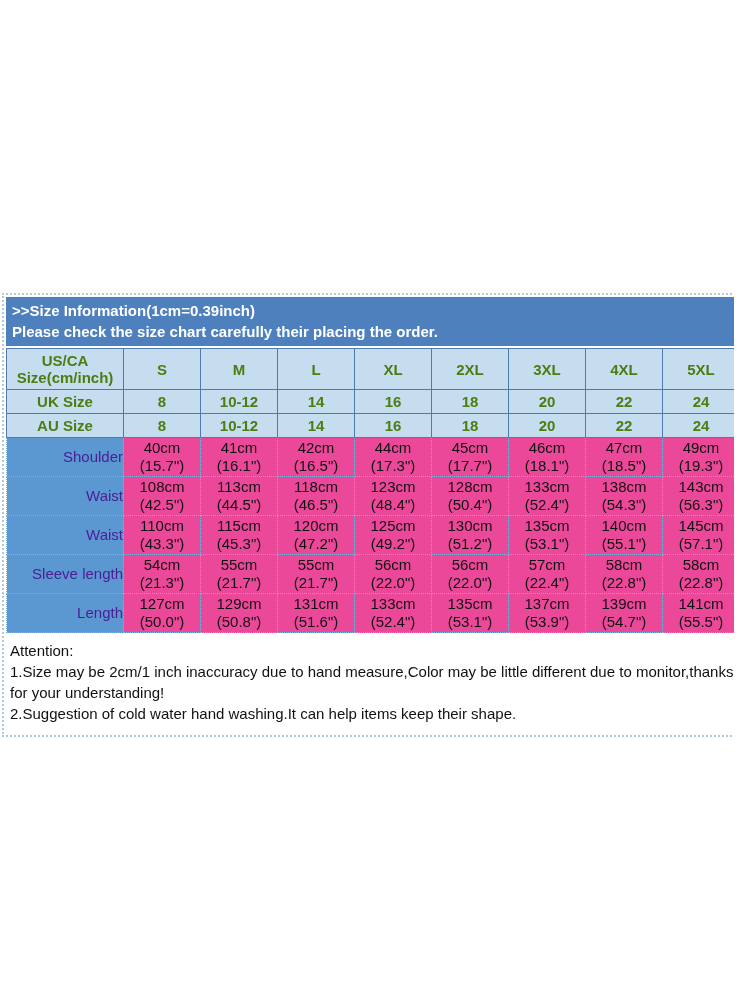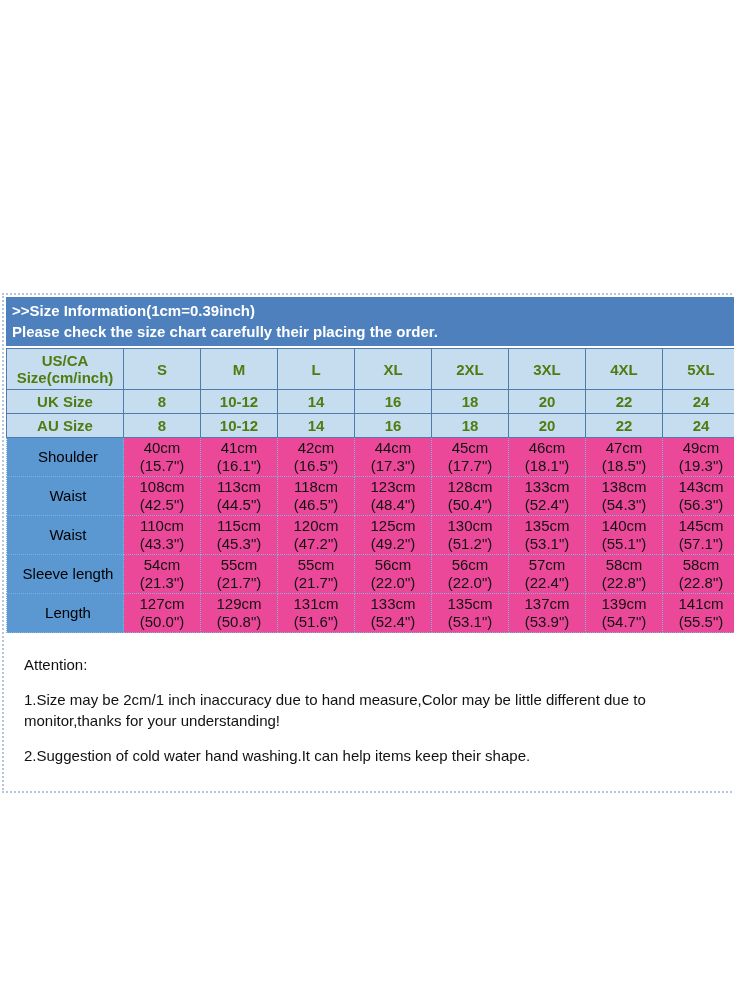--- a/index.html
+++ b/index.html
@@ -59,32 +59,32 @@
   
   tr.measure td {
     background: #ec4899;
     border: 1px dotted #7fb3e0;
     color: #111111;
     height: 38px;
     line-height: 18px;
   }
   tr.measure td.row-label {
     background: #5b98d2;
-    color: #000000;
-    text-align: center;
+    color: #4c1d95;
+    text-align: right;
     padding-left: 6px;
     white-space: normal;
   }
   .attention {
     font-size: 15px;
     line-height: 21px;
     color: #111111;
     padding: 7px 4px 9px 4px;
   }
-  .attention div { margin: 14px; }
+  .attention div { margin: 0; }
 </style>
 </head>
 <body>
 
 <div id="page">
   <div class="size-block">
 
     <div class="banner">
       <div>&gt;&gt;Size Information(1cm=0.39inch)</div>
       <div>Please check the size chart carefully their placing the order.</div>

